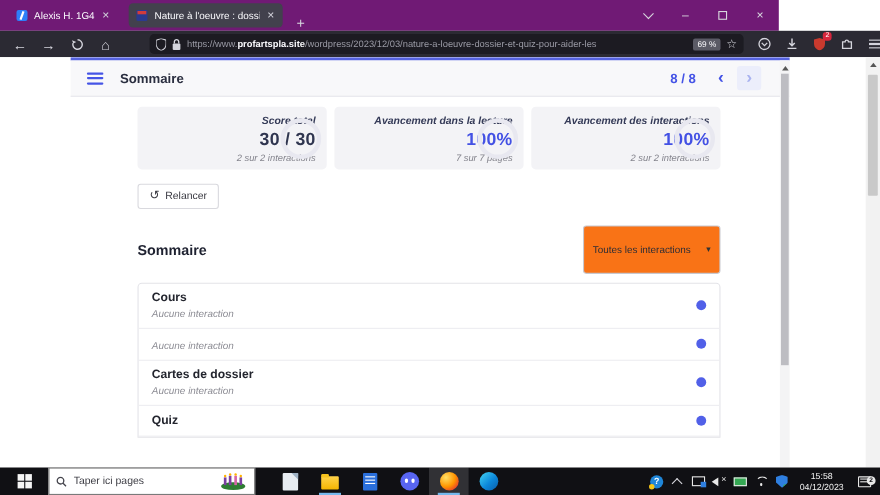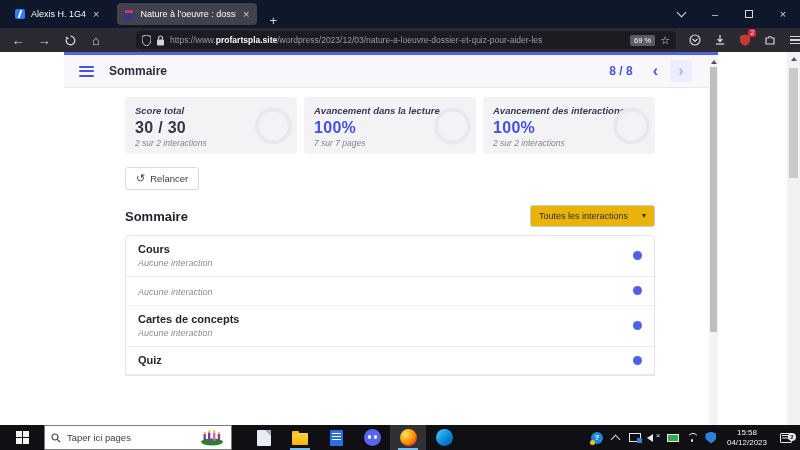--- a/index.html
+++ b/index.html
@@ -1,21 +1,21 @@
 <!DOCTYPE html>
 <html><head>
 <meta charset="utf-8">
 <style>
   * { margin:0; padding:0; box-sizing:border-box; }
   html,body { width:800px; height:450px; overflow:hidden; }
   body { font-family:"Liberation Sans","DejaVu Sans",sans-serif; }
   .screen { position:relative; width:800px; height:450px; background:#fff; overflow:hidden; }
 
   
-  .titlebar { position:absolute; top:0; left:0; width:800px; height:28px; background:#0f172a; display:flex; align-items:flex-end; }
+  .titlebar { position:absolute; top:0; left:0; width:708px; height:28px; background:#701a75; display:flex; align-items:flex-end; }
   .tab { display:flex; align-items:center; gap:6px; height:22px; margin:3px 2px 3px 8px; padding:0 7px; border-radius:4px; max-width:140px; color:#fbfbfe; font-size:9px; }
   .tab.active { background:#42414d; width:140px; }
   .tab .tab-title { white-space:nowrap; overflow:hidden; flex:1; }
   .tab-close { color:#cfcfd8; font-size:11px; line-height:1; padding:0 1px; }
   .fav { width:10px; height:10px; border-radius:2px; flex:none; }
   .fav1 { background:#2d7ff9; position:relative; }
   .fav1:after { content:""; position:absolute; left:4px; top:1px; width:2px; height:8px; background:#fff; transform:rotate(20deg); }
   .fav2 { background:#2b3a8f; position:relative; border-radius:1px; }
   .fav2:before { content:""; position:absolute; top:1px; left:1px; right:1px; height:3px; background:#d23c3c; }
   .newtab-btn { color:#d7d7de; font-size:13px; padding:0 10px; }
@@ -54,33 +54,33 @@
   .h5p-burger { width:15px; }
   .h5p-burger i { display:block; height:2px; background:#4554e6; margin:2.5px 0; border-radius:1px; }
   .h5p-title { margin-left:15px; font-size:12px; font-weight:bold; color:#2a2e3f; }
   .h5p-pag { margin-left:auto; font-size:12px; font-weight:bold; color:#4554e6; }
   .nav-chev { font-size:16px; font-weight:bold; line-height:1; }
   .prev { color:#4554e6; margin-left:20px; }
   .next { color:#aab3f0; background:#eceefb; width:22px; height:22px; text-align:center; line-height:21px; border-radius:3px; margin-left:12px; }
 
   .h5p-body { width:530px; margin-left:61px; }
   .cards { display:flex; gap:7px; margin-top:9px; }
-  .card { flex:1; background:#f3f3f6; border-radius:4px; padding:8px 10px; height:57px; position:relative; }
+  .card { flex:1; background:#f3f3f6; border-radius:4px; padding:8px 10px; height:57px; position:relative;text-align:right; }
   .card-label { font-size:9.5px; font-style:italic; font-weight:bold; color:#343a57; }
   .card-value { font-size:16px; font-weight:bold; margin-top:3px; color:#303650; letter-spacing:.3px; }
   .card.accent .card-value { color:#4351e4; }
   .card-caption { font-size:8.5px; font-style:italic; color:#84848d; margin-top:1px; }
   .card-circle { position:absolute; right:5px; top:50%; transform:translateY(-50%); width:37px; height:37px; border:4px solid #e8e8f0; border-radius:50%; }
 
   .restart-btn { display:inline-flex; align-items:center; gap:5px; margin-top:13px; padding:5px 10px; background:#fff; border:1px solid #d9d9de; border-radius:3px; font-size:9.5px; color:#3a3a42; }
   .restart-icon { font-size:11px; line-height:1; }
 
   .section-row { display:flex; align-items:center; margin-top:15px; }
   .section-title { font-size:13px; font-weight:bold; color:#1e2130; }
-  .filter-select { margin-left:auto; display:flex; background:#eab308; border:1px solid #c8c8cf; border-radius:3px; padding:5px 8px; font-size:9px; color:#2e2e36; }
+  .filter-select { margin-left:auto; display:flex; background:#f97316; border:1px solid #c8c8cf; border-radius:3px; padding:16px 8px; font-size:9px; color:#2e2e36; }
   .filter-caret { margin-left:14px; font-size:8px; color:#333; }
 
   .list { margin-top:8px; border:1px solid #e3e3e8; border-radius:4px 4px 0 0; background:#fff; }
   .list-item { padding:7px 12px 8px; border-bottom:1px solid #ededf1; }
   .item-head { display:flex; align-items:center; }
   .item-col { flex:1; }
   .item-title { font-size:11px; font-weight:bold; color:#23252e; }
   .item-sub { font-size:9px; font-style:italic; color:#8c8c94; margin-top:3px; }
   .dot { width:9px; height:9px; border-radius:50%; background:#5160e8; flex:none; }
   .score-block { margin-top:8px; }
@@ -287,21 +287,21 @@
               <div class="item-col">
                 <div class="item-sub">Aucune interaction</div>
               </div>
               <span class="dot"></span>
             </div>
           </div>
 
           <div class="list-item">
             <div class="item-head">
               <div class="item-col">
-                <div class="item-title">Cartes de concepts</div>
+                <div class="item-title">Cartes de dossier</div>
                 <div class="item-sub">Aucune interaction</div>
               </div>
               <span class="dot"></span>
             </div>
           </div>
 
           <div class="list-item">
             <div class="item-head">
               <div class="item-col">
                 <div class="item-title">Quiz</div>

